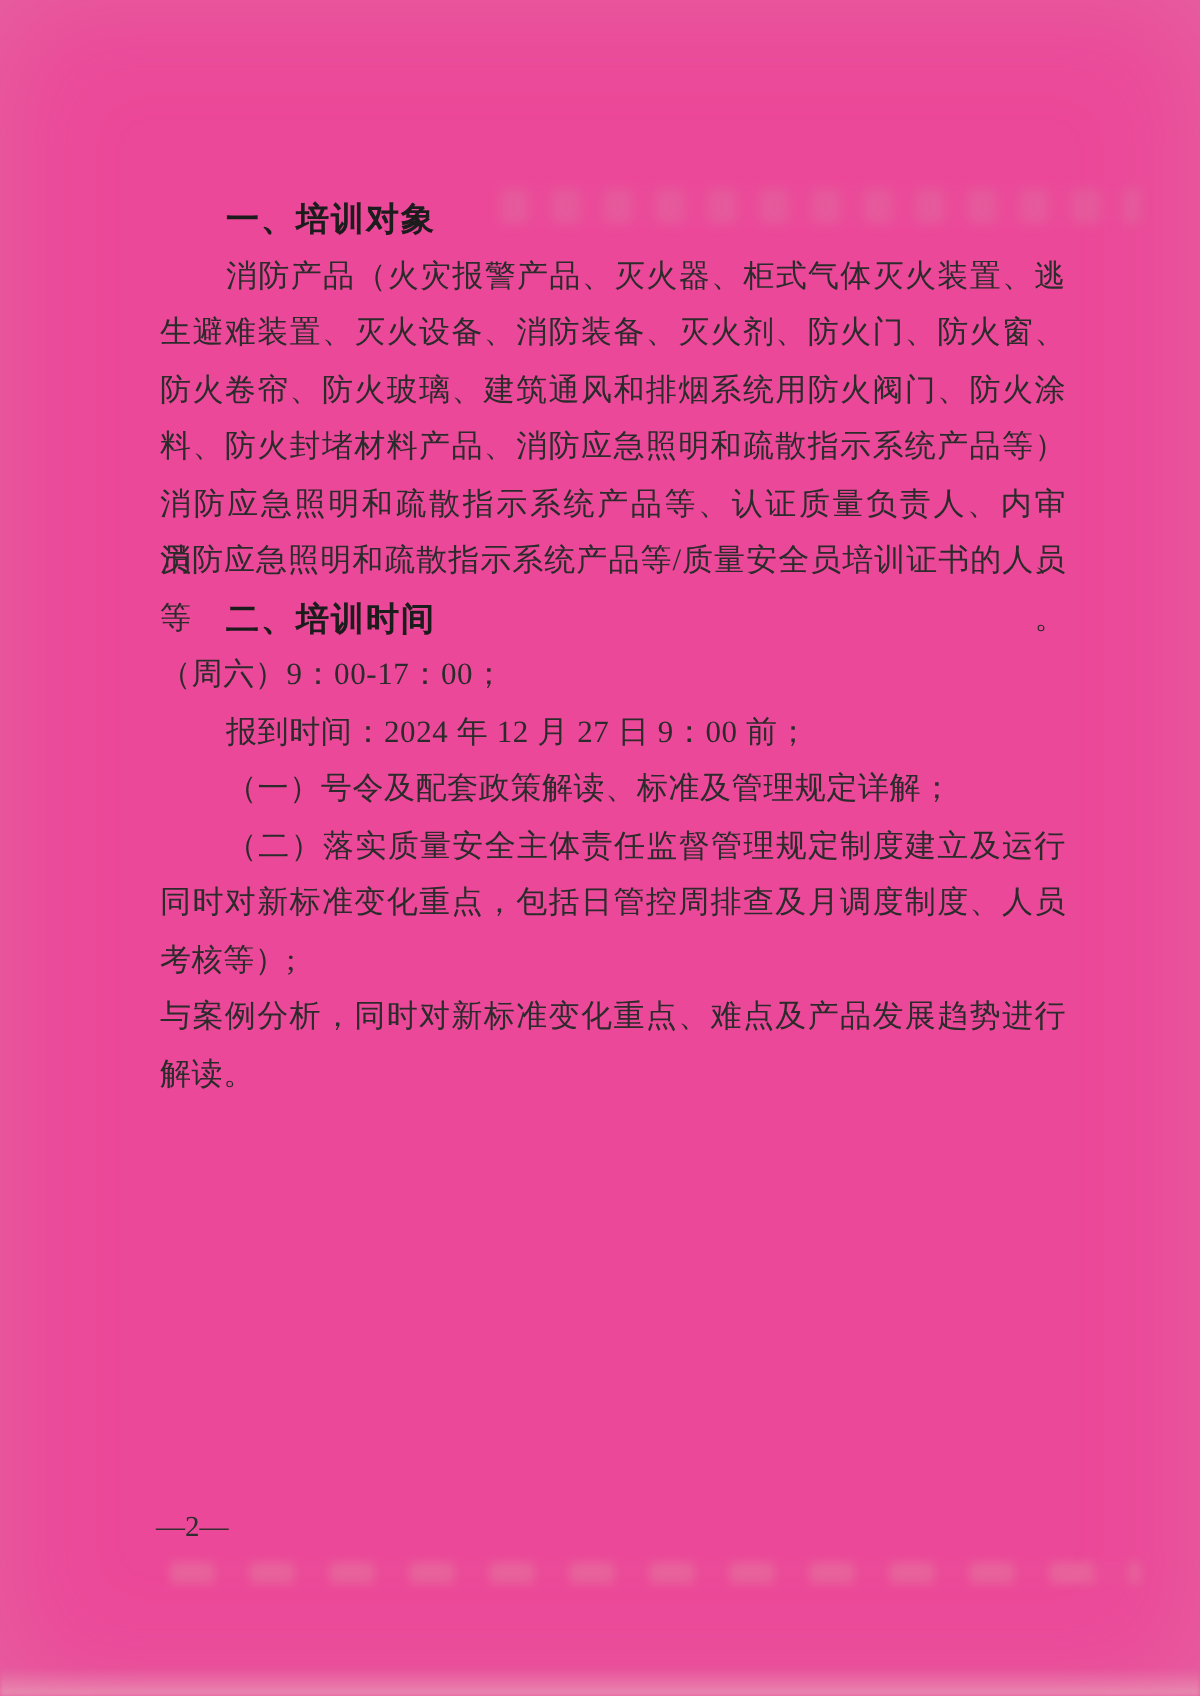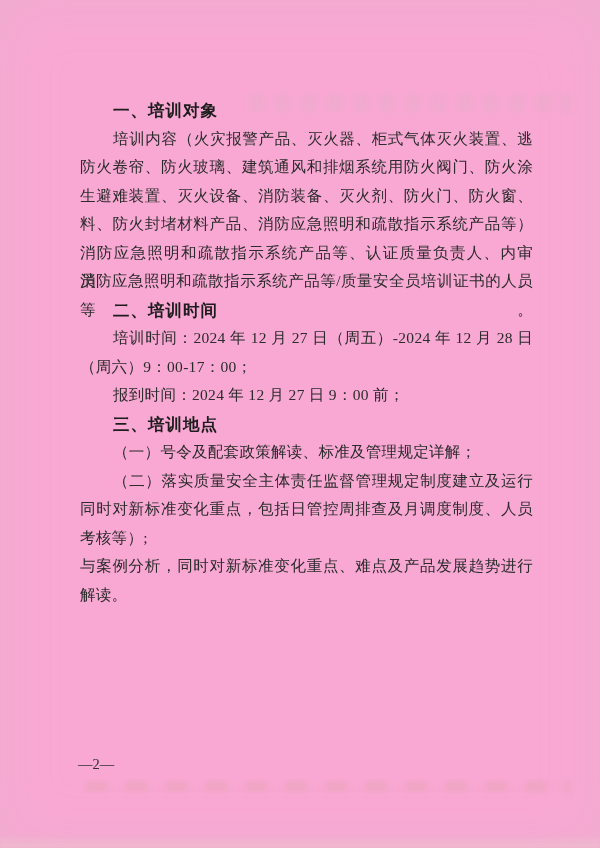--- a/index.html
+++ b/index.html
@@ -5,21 +5,21 @@
   html, body {
     margin: 0;
     padding: 0;
     background: #e8e6e2;
   }
   .page {
     position: relative;
     width: 600px;
     height: 848px;
     margin: 0 auto;
-    background: #f9a8d4;
+    background: #ec4899;
     overflow: hidden;
     box-shadow: inset 0 0 60px rgba(205, 192, 186, 0.22);
     font-family: "Liberation Serif", "DejaVu Serif", serif;
     color: #2b2b2b;
   }
   .content {
     position: absolute;
     left: 80px;
     top: 96px;
     width: 453px;
@@ -99,33 +99,31 @@
 </head>
 <body>
 
 <div class="page">
 
   <div class="artifact artifact-top"></div>
 
   <div class="content">
 
     <div class="line heading indent">一、培训对象</div>
-    <div class="line fill indent">培训内容（火灾报警产品、灭火器、柜式气体灭火装置、逃</div>
+    <div class="line fill indent">消防产品（火灾报警产品、灭火器、柜式气体灭火装置、逃</div>
+    <div class="line fill">生避难装置、灭火设备、消防装备、灭火剂、防火门、防火窗、</div>
     <div class="line fill">防火卷帘、防火玻璃、建筑通风和排烟系统用防火阀门、防火涂</div>
-    <div class="line fill">生避难装置、灭火设备、消防装备、灭火剂、防火门、防火窗、</div>
     <div class="line fill">料、防火封堵材料产品、消防应急照明和疏散指示系统产品等）</div>
     <div class="line fill">消防应急照明和疏散指示系统产品等、认证质量负责人、内审员、</div>
     <div class="line fill">消防应急照明和疏散指示系统产品等/质量安全员培训证书的人员等。</div>
 
     <div class="line heading indent">二、培训时间</div>
-    <div class="line fill indent">培训时间：2024 年 12 月 27 日（周五）-2024 年 12 月 28 日</div>
     <div class="line">（周六）9：00-17：00；</div>
     <div class="line indent">报到时间：2024 年 12 月 27 日 9：00 前；</div>
 
-    <div class="line heading indent">三、培训地点</div>
 
     <div class="line indent">（一）号令及配套政策解读、标准及管理规定详解；</div>
     <div class="line fill indent">（二）落实质量安全主体责任监督管理规定制度建立及运行</div>
     <div class="line fill">同时对新标准变化重点，包括日管控周排查及月调度制度、人员</div>
     <div class="line">考核等）;</div>
     <div class="line fill">与案例分析，同时对新标准变化重点、难点及产品发展趋势进行</div>
     <div class="line">解读。</div>
 
   </div>
 

